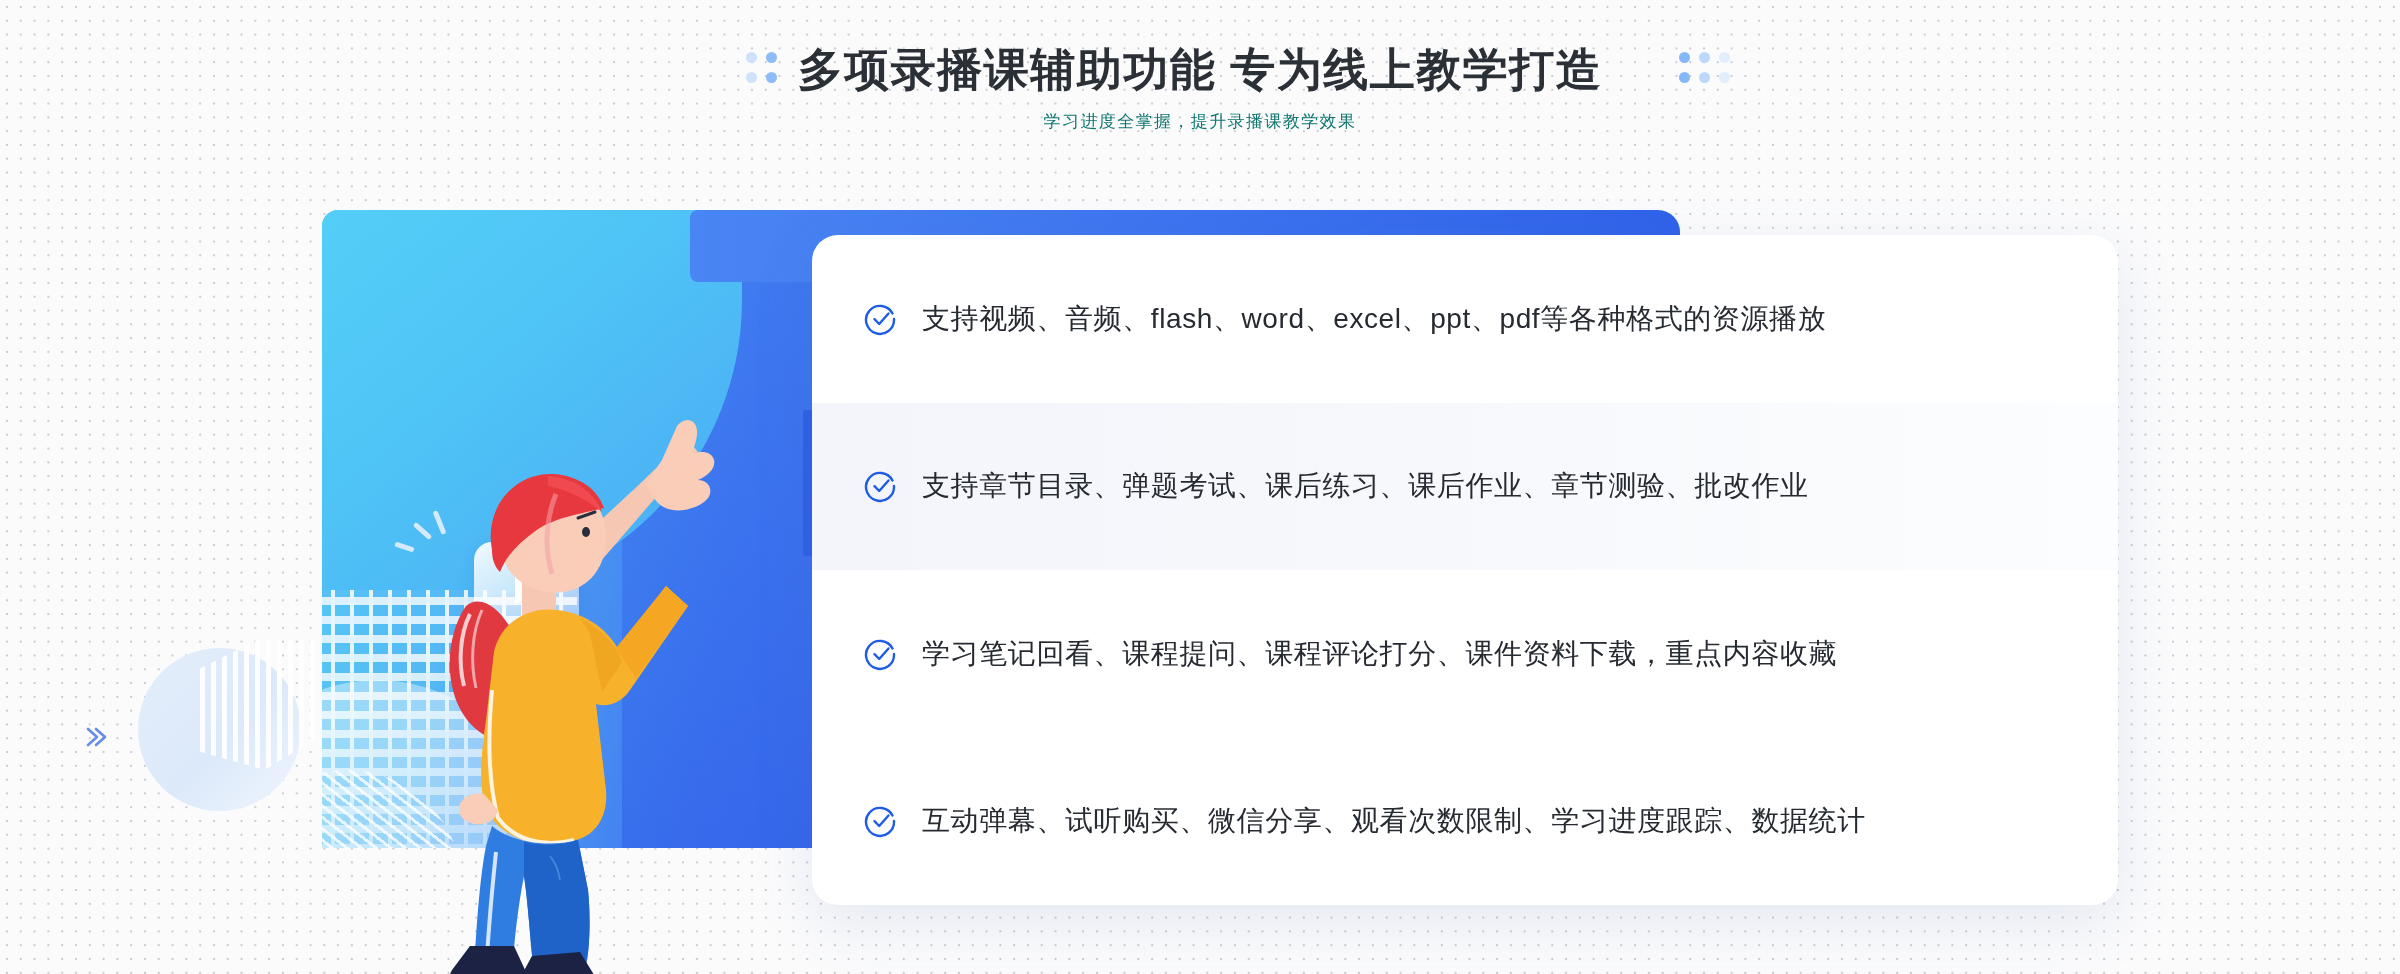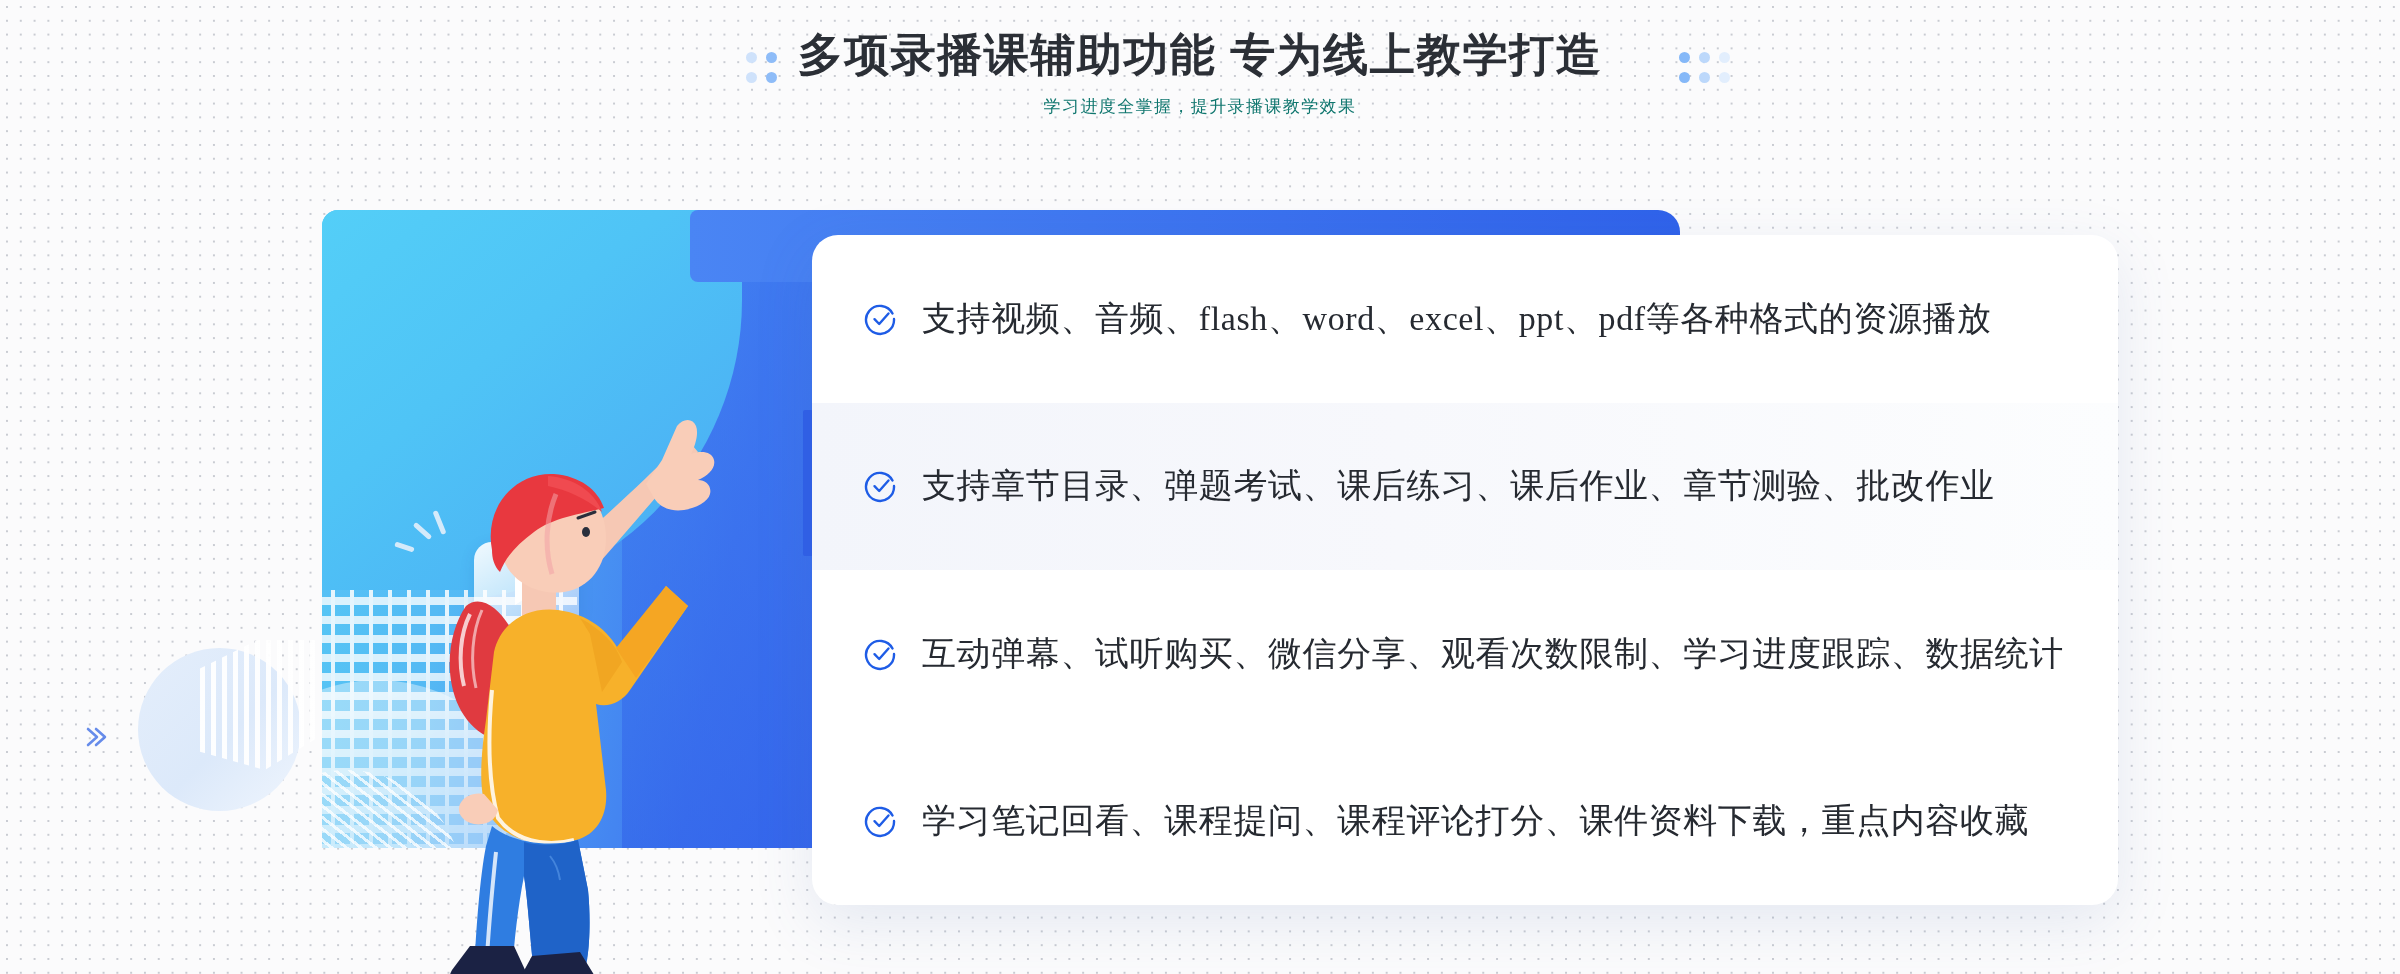--- a/index.html
+++ b/index.html
@@ -18,21 +18,21 @@
     background-size:13.8px 13.8px;
     background-position:6px 6px;
     pointer-events:none;
   }
   
   #header{
     position:absolute;left:0;top:0;width:2400px;height:160px;
     text-align:center;z-index:6;
   }
   #page-title{
-    margin:0;padding-top:25px;
+    margin:0;padding-top:40px;
     font-size:45px;line-height:60px;font-weight:700;
     color:#2b2f36;letter-spacing:1.5px;
     white-space:nowrap;
   }
   #page-subtitle{
     margin:0;padding-top:9px;
     font-size:17px;line-height:26px;font-weight:400;
     color:#0f766e;letter-spacing:1.4px;
     white-space:nowrap;
   }
@@ -164,23 +164,22 @@
     flex:1 1 0;display:flex;align-items:center;
     padding-left:52px;box-sizing:border-box;
   }
   .feature-row.highlight{
     background:linear-gradient(90deg,#f3f5fb 0%,#f7f8fc 45%,#fcfdfe 100%);
   }
   .feature-check{
     flex:0 0 auto;width:34px;height:34px;margin-right:24px;display:block;
   }
   .feature-text{
-    font-size:34px;line-height:36px;color:#262a31;letter-spacing:.6px;
+    font-size:28px;line-height:36px;color:#262a31;letter-spacing:.6px;
     white-space:nowrap;
-    font-family:Liberation Serif, serif;
   }
 </style>
 </head>
 <body>
 
 <div id="dot-grid"></div>
 
 <div id="header">
   <h1 id="page-title">多项录播课辅助功能 专为线上教学打造</h1>
   <p id="page-subtitle">学习进度全掌握，提升录播课教学效果</p>
@@ -303,24 +302,24 @@
       <path d="M10.5 17.2 L15.2 22 L24.5 11.5" fill="none" stroke="#1e5ce6" stroke-width="2.4" stroke-linecap="round" stroke-linejoin="round"></path>
     </svg>
     <span class="feature-text">支持章节目录、弹题考试、课后练习、课后作业、章节测验、批改作业</span>
   </div>
 
   <div class="feature-row">
     <svg class="feature-check" viewBox="0 0 34 34">
       <path d="M28.5 11.5 A14 14 0 1 0 30 17" fill="none" stroke="#1e5ce6" stroke-width="2.4" stroke-linecap="round"></path>
       <path d="M10.5 17.2 L15.2 22 L24.5 11.5" fill="none" stroke="#1e5ce6" stroke-width="2.4" stroke-linecap="round" stroke-linejoin="round"></path>
     </svg>
-    <span class="feature-text">互动弹幕、试听购买、微信分享、观看次数限制、学习进度跟踪、数据统计</span>
+    <span class="feature-text">学习笔记回看、课程提问、课程评论打分、课件资料下载，重点内容收藏</span>
   </div>
 
   <div class="feature-row">
     <svg class="feature-check" viewBox="0 0 34 34">
       <path d="M28.5 11.5 A14 14 0 1 0 30 17" fill="none" stroke="#1e5ce6" stroke-width="2.4" stroke-linecap="round"></path>
       <path d="M10.5 17.2 L15.2 22 L24.5 11.5" fill="none" stroke="#1e5ce6" stroke-width="2.4" stroke-linecap="round" stroke-linejoin="round"></path>
     </svg>
-    <span class="feature-text">学习笔记回看、课程提问、课程评论打分、课件资料下载，重点内容收藏</span>
+    <span class="feature-text">互动弹幕、试听购买、微信分享、观看次数限制、学习进度跟踪、数据统计</span>
   </div>
 
 </div>
 
 </body></html>

